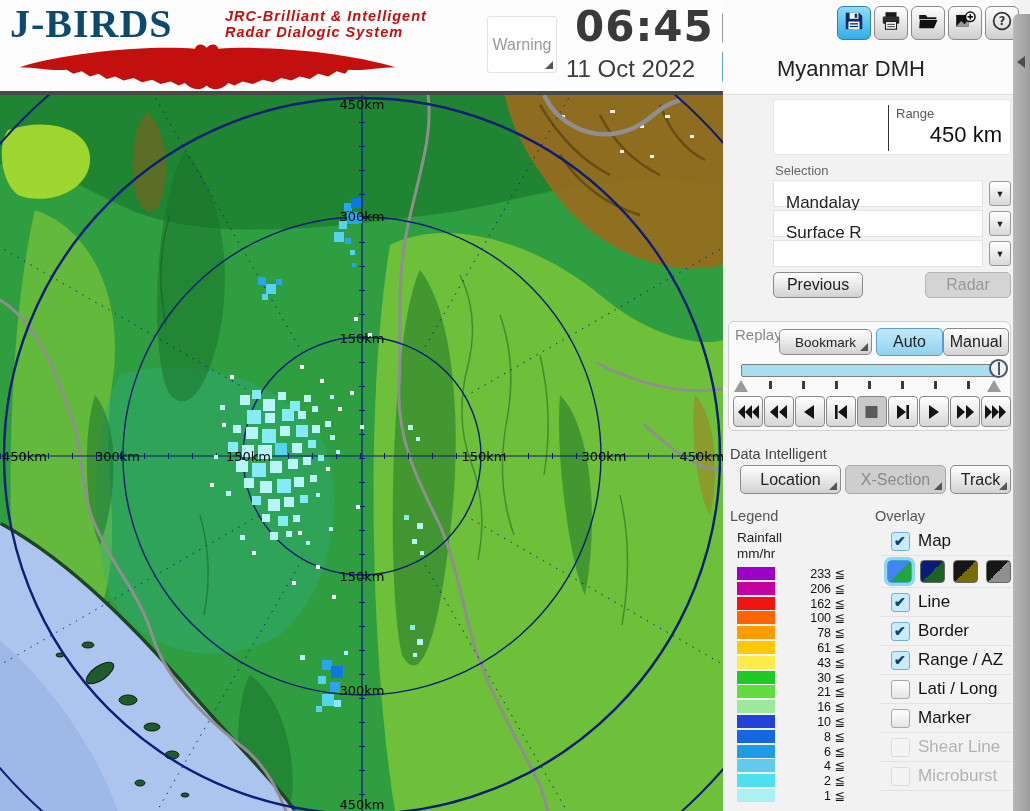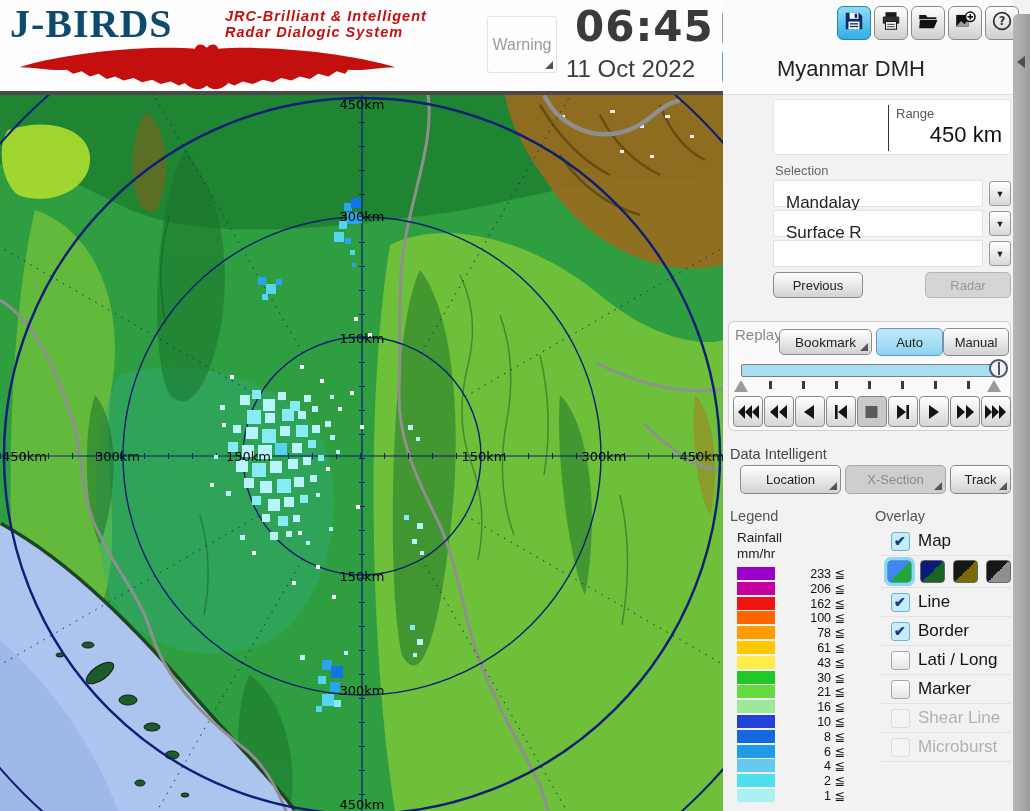--- a/index.html
+++ b/index.html
@@ -43,21 +43,21 @@
   .station-div { position:absolute; left:114px; top:5px; width:1px; height:46px; background:#333; }
   .range-label { position:absolute; left:122px; top:6px; font-size:13px; color:#555; }
   .range-value { position:absolute; right:8px; top:22px; font-size:22px; color:#111; }
   .sel-label { position:absolute; left:52px; top:163px; font-size:13px; color:#666; }
   .dd-row { position:absolute; left:50px; width:238px; height:27px; }
   .dd-field { position:absolute; left:0; top:0; width:210px; height:27px; background:#fff; border:1px solid #e2e2e2;
     font-size:17px; color:#222; padding:12px 0 0 12px; }
   .dd-btn { position:absolute; right:0; top:1px; width:22px; height:25px; border:1px solid #999; border-radius:3px;
     background:linear-gradient(#fff,#d8d8d8); display:flex; align-items:center; justify-content:center; font-size:9px; color:#222; }
   .btn { border:1px solid #8a8a8a; border-radius:5px; background:linear-gradient(#ffffff,#d2d2d2);
-    font-size:13px; color:#222; display:flex; align-items:center; justify-content:center; position:absolute; }
+    font-size:16px; color:#222; display:flex; align-items:center; justify-content:center; position:absolute; }
   .btn.disabled { background:#d4d4d4; color:#999; border-color:#b5b5b5; }
   .prev-btn { left:50px; top:272px; width:90px; height:26px; }
   .select-btn { left:202px; top:272px; width:86px; height:26px; }
   
   .replay-box { position:absolute; left:5px; top:321px; width:283px; height:110px; background:#fafafa; border:1px solid #d0d0d0; border-radius:6px; }
   .replay-label { position:absolute; left:6px; top:4px; font-size:15px; color:#888; }
   .bookmark-btn { left:50px; top:7px; width:93px; height:26px; font-size:13.5px; }
   .auto-btn { left:147px; top:6px; width:67px; height:28px; }
   .auto-btn.sel { background:linear-gradient(#c2e9f9,#8fd2f0); border-color:#5d9fc4; }
   .manual-btn { left:214px; top:6px; width:66px; height:28px; }
@@ -630,20 +630,24 @@
         </div>
         <div class="ov-row">
           <span class="ov-check checked"></span>
           <span class="ov-label">Line</span>
         </div>
         <div class="ov-row">
           <span class="ov-check checked"></span>
           <span class="ov-label">Border</span>
         </div>
         <div class="ov-row">
+          <span class="ov-check checked"></span>
+          <span class="ov-label">Range / AZ</span>
+        </div>
+        <div class="ov-row">
           <span class="ov-check unchecked"></span>
           <span class="ov-label">Lati / Long</span>
         </div>
         <div class="ov-row">
           <span class="ov-check unchecked"></span>
           <span class="ov-label">Marker</span>
         </div>
         <div class="ov-row disabled">
           <span class="ov-check disabled"></span>
           <span class="ov-label">Shear Line</span>

